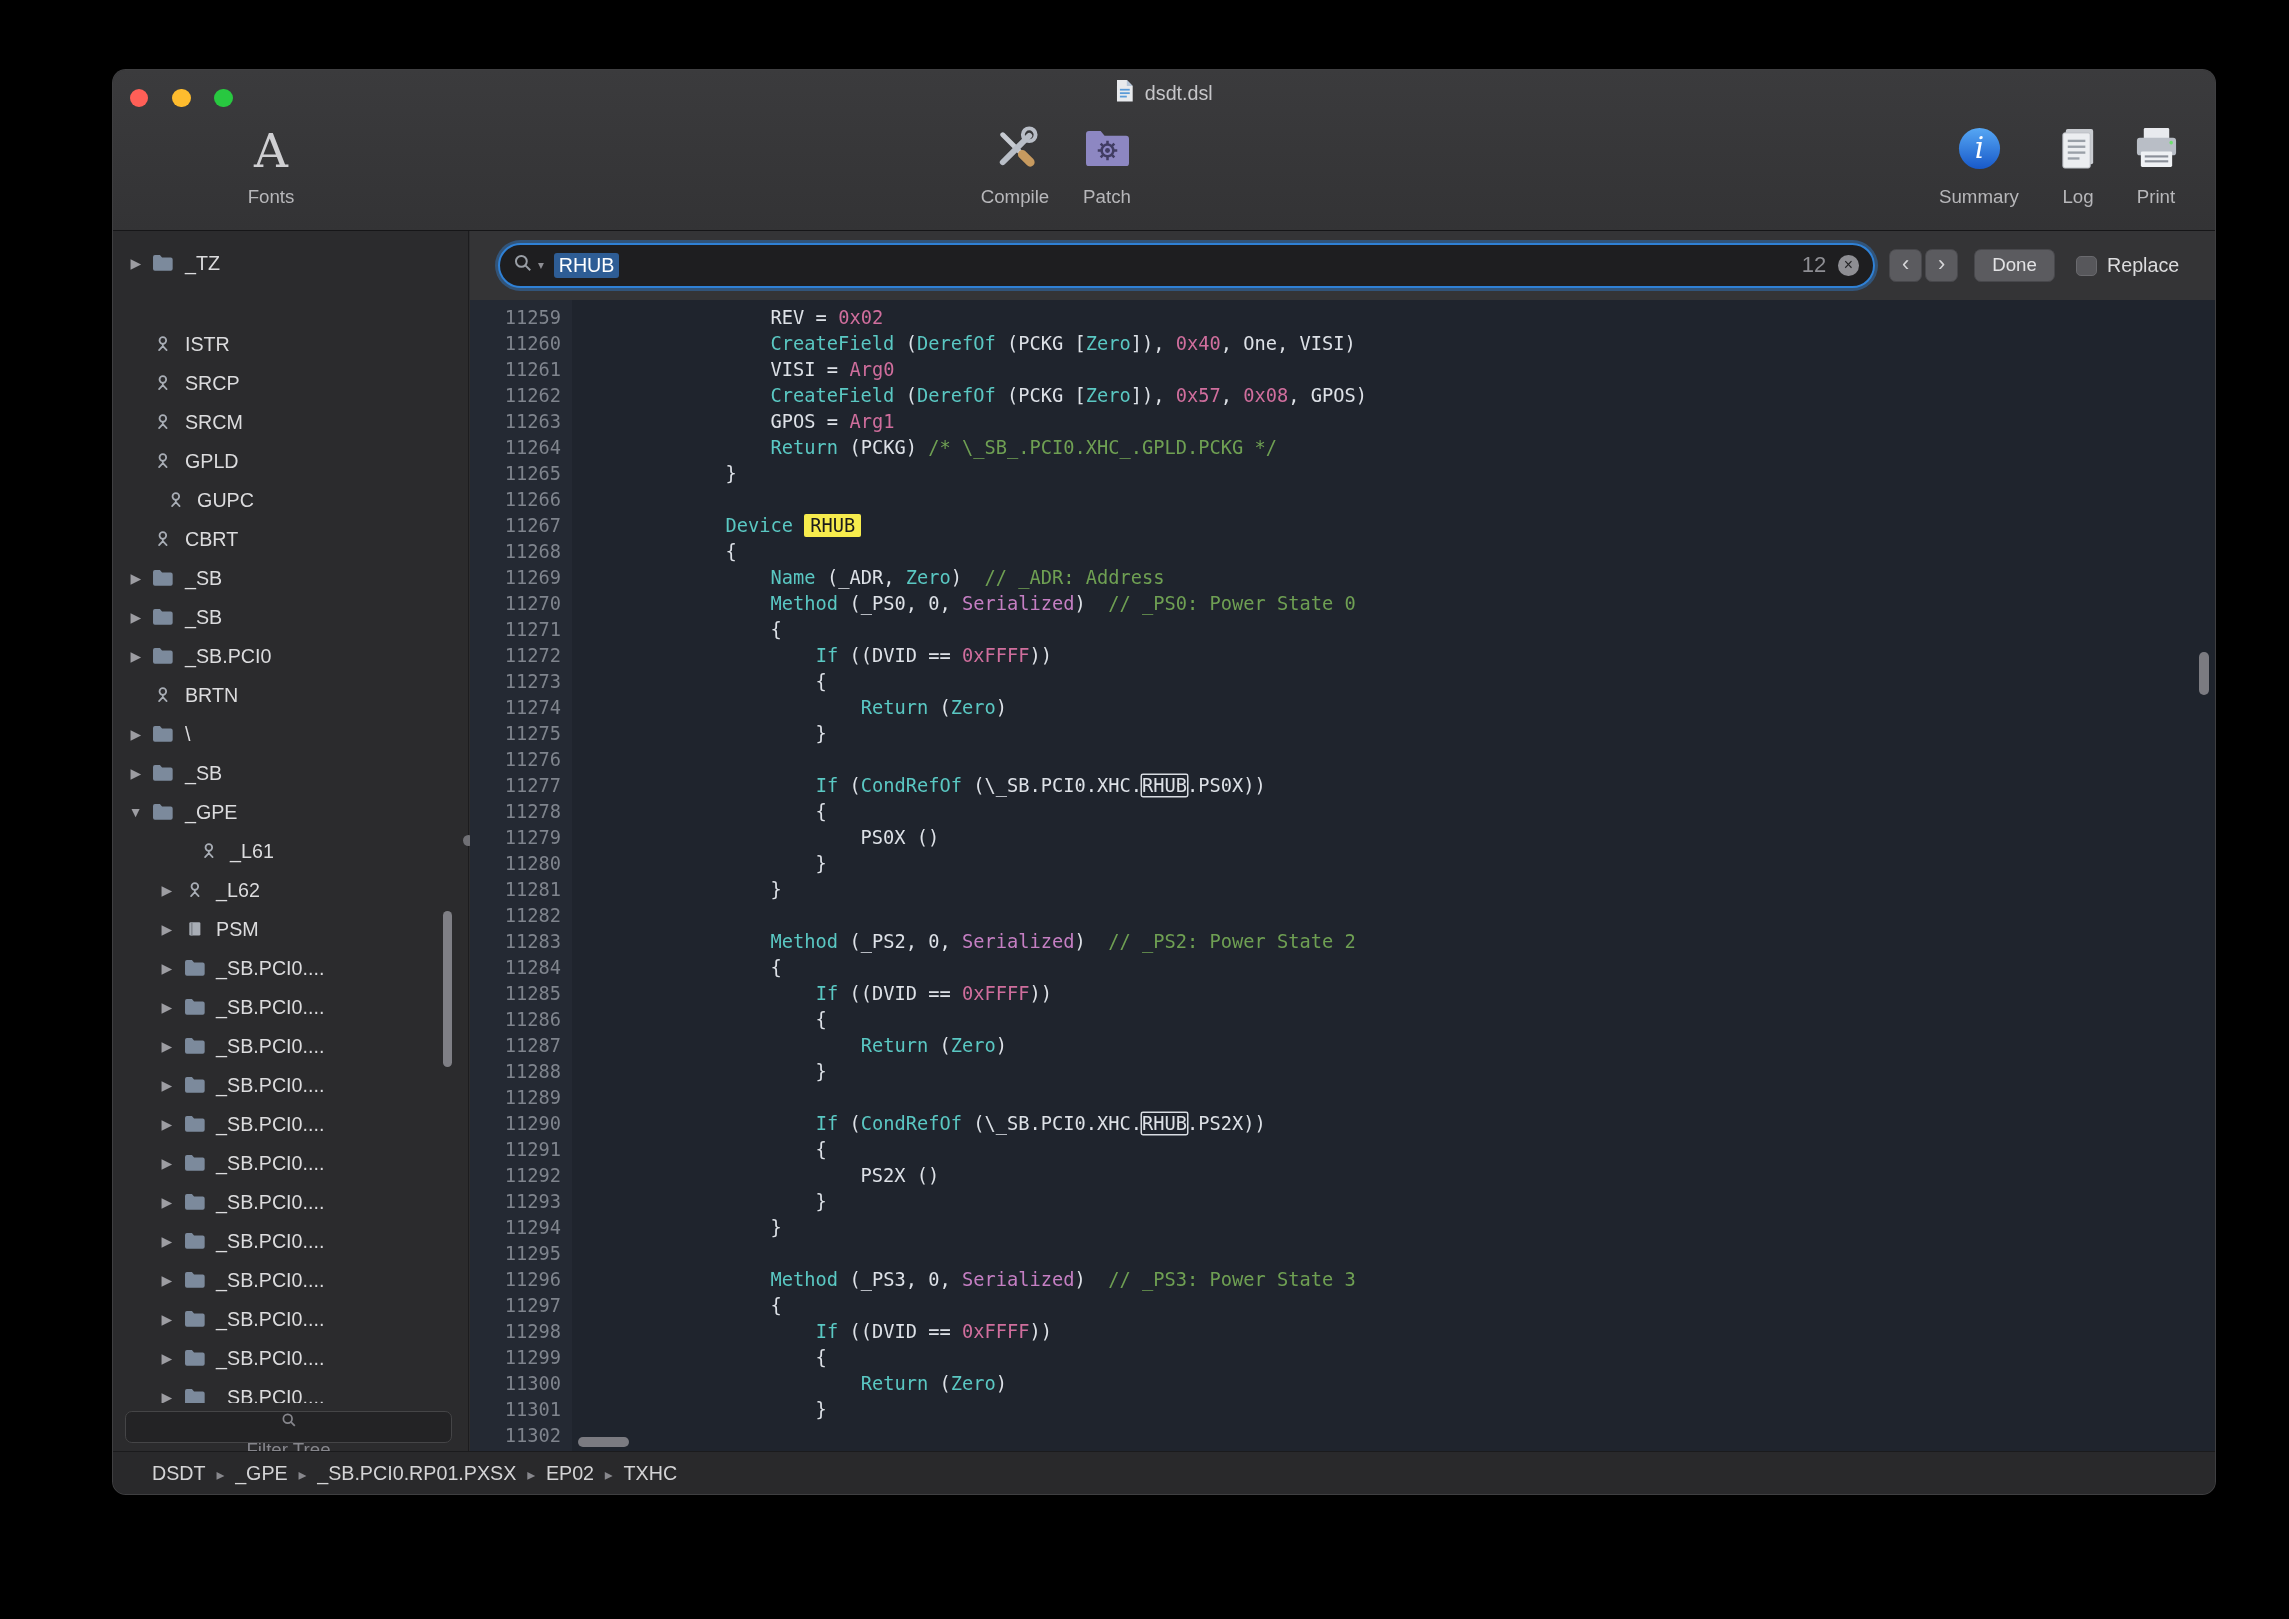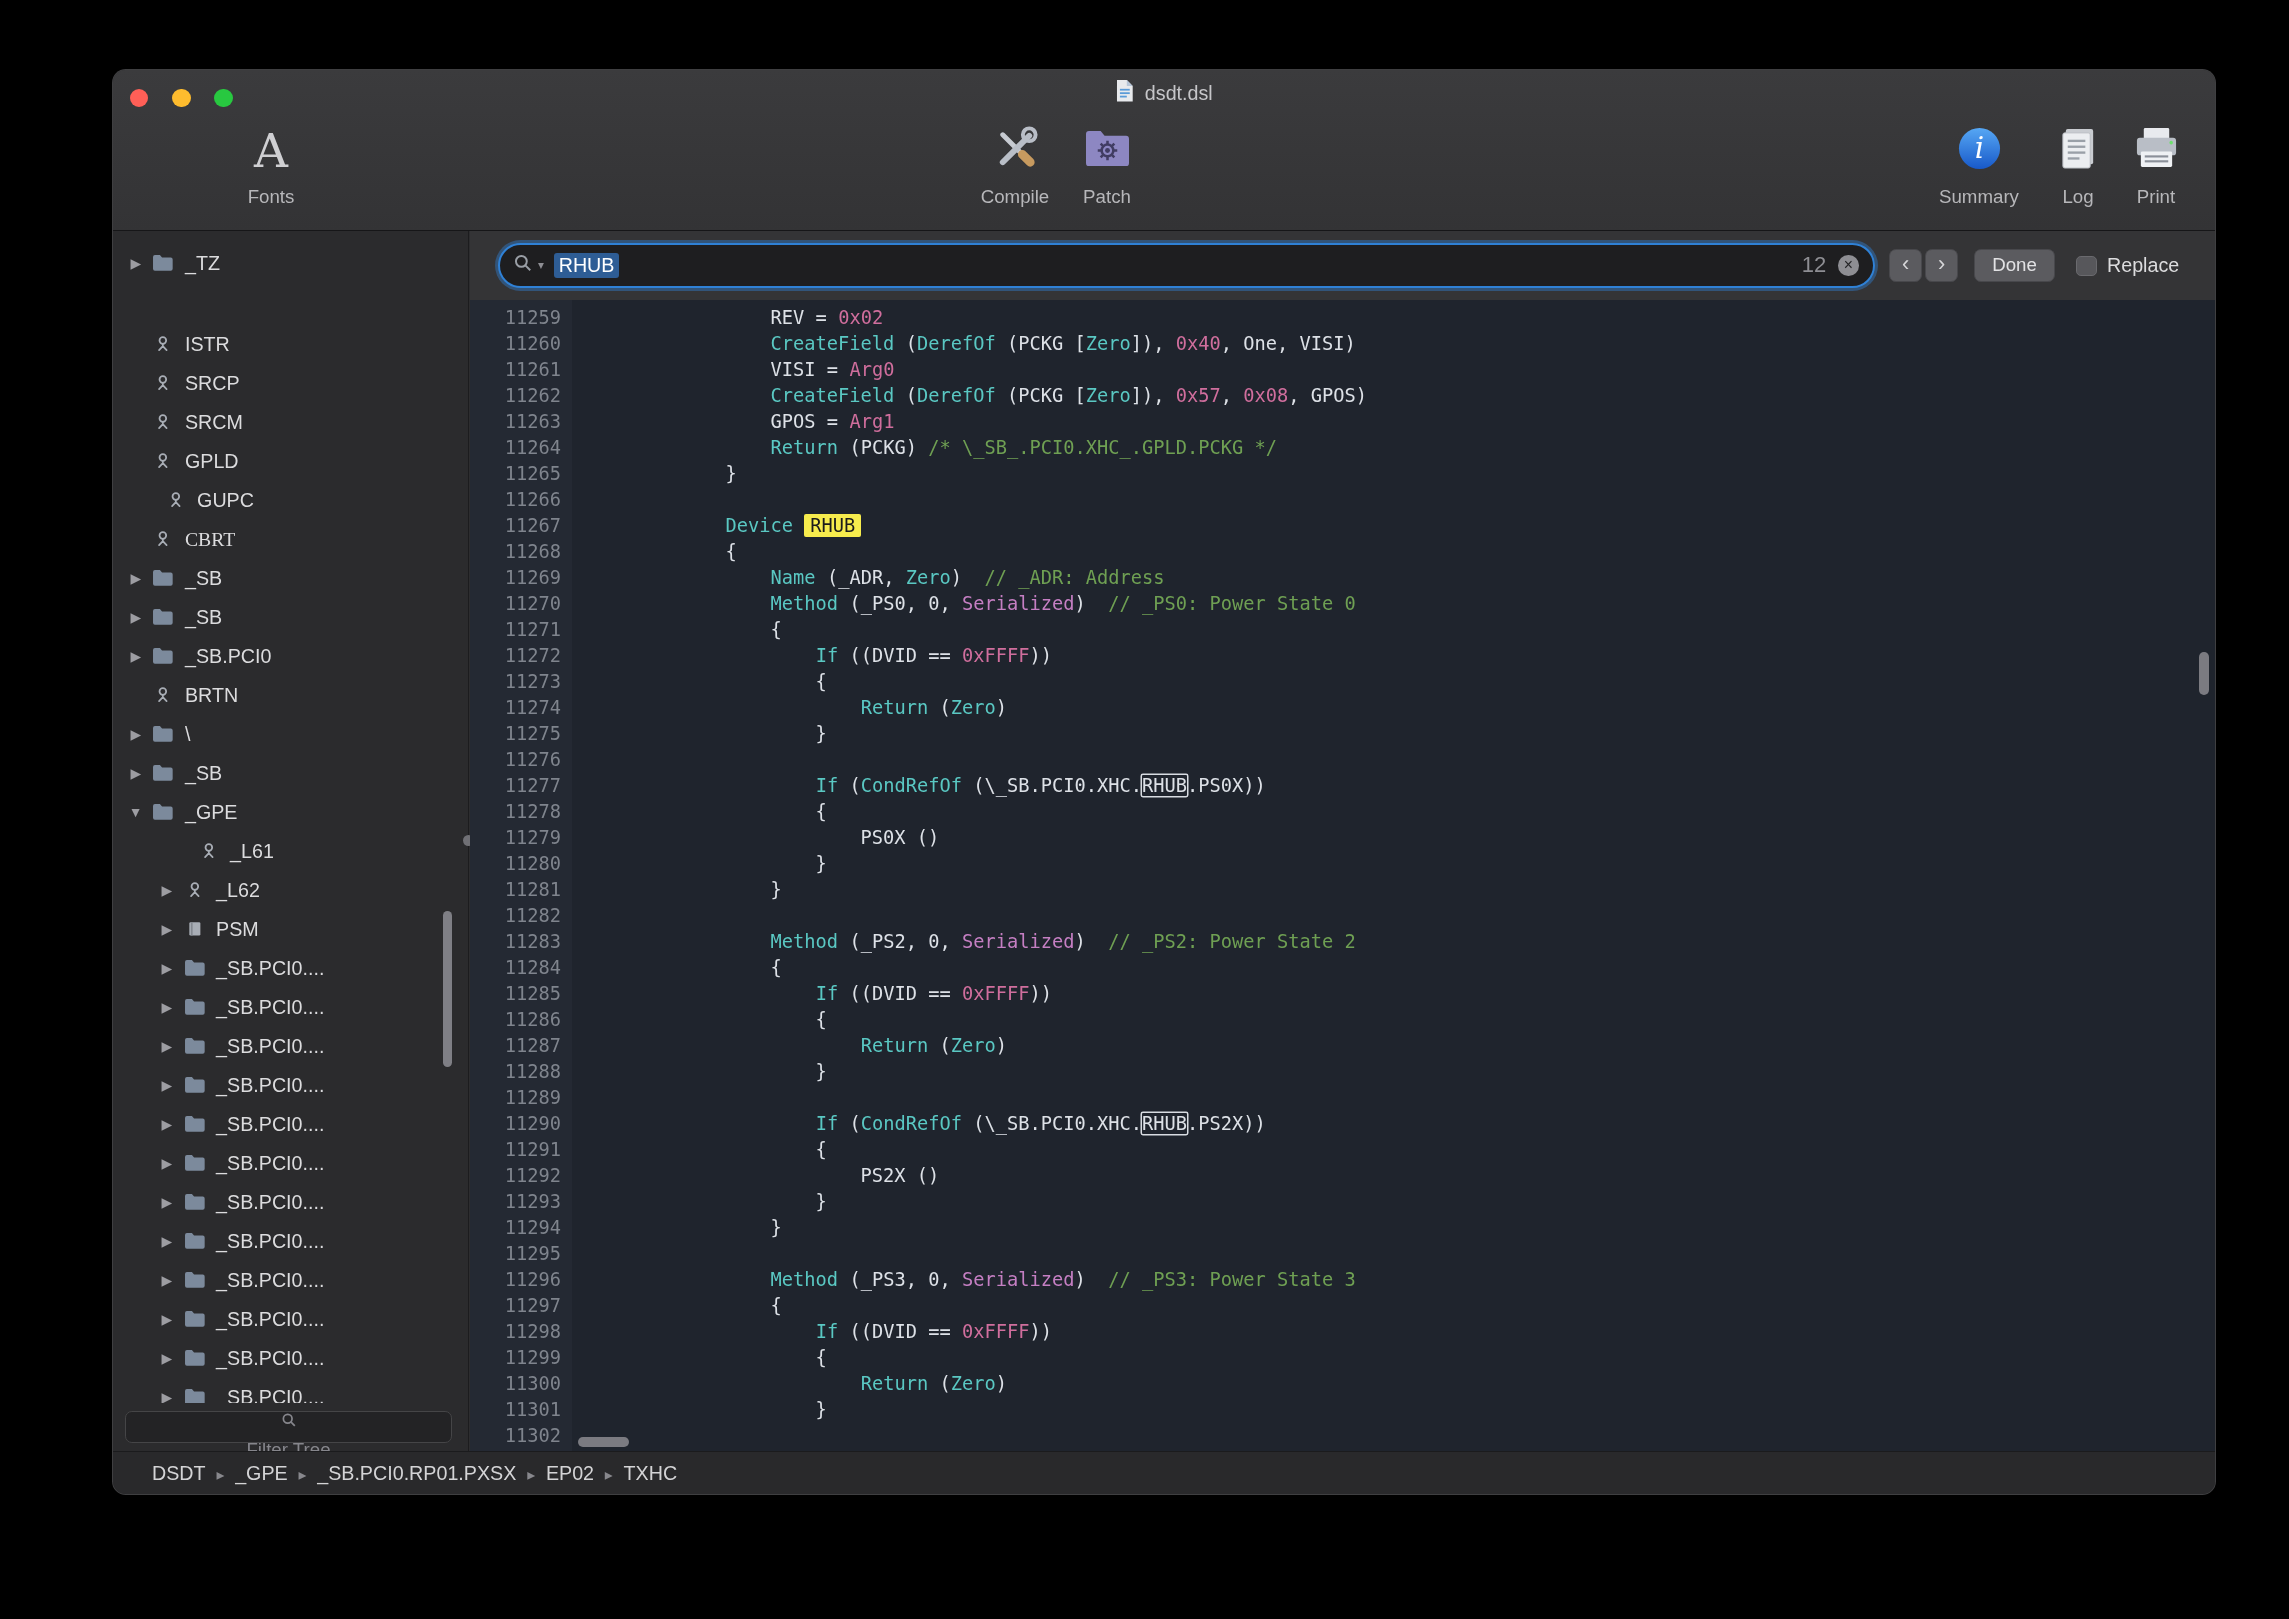--- a/index.html
+++ b/index.html
@@ -226,21 +226,21 @@
         <div class="trow" style="padding-left: 22px;">
           <span class="disc"></span>
           <span class="ticon">
             <svg width="17.7" height="17.7" viewBox="0 0 16 16" fill="none" stroke="#a8adb5" stroke-width="1.6" stroke-linecap="round">
               <circle cx="8" cy="5" r="3"></circle>
               <path d="M8 8v2M8 10L4.6 13.6M8 10l3.4 3.6"></path>
             </svg>
           </span>
           <span class="tlabel">GUPC</span>
         </div>
-        <div class="trow" style="padding-left: 9.9px; font-family: Liberation Serif, serif;">
+        <div class="trow" style="padding-left: 9.9px;">
           <span class="disc"></span>
           <span class="ticon">
             <svg width="17.7" height="17.7" viewBox="0 0 16 16" fill="none" stroke="#a8adb5" stroke-width="1.6" stroke-linecap="round">
               <circle cx="8" cy="5" r="3"></circle>
               <path d="M8 8v2M8 10L4.6 13.6M8 10l3.4 3.6"></path>
             </svg>
           </span>
           <span class="tlabel">CBRT</span>
         </div>
         <div class="trow" style="padding-left: 9.9px;">

